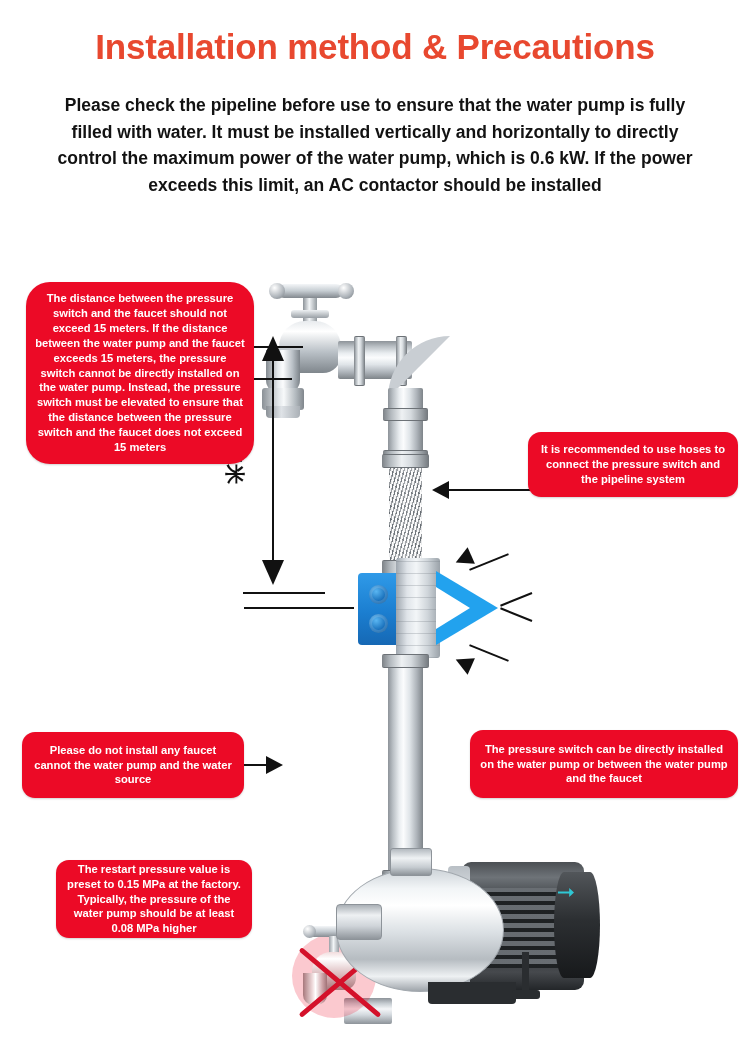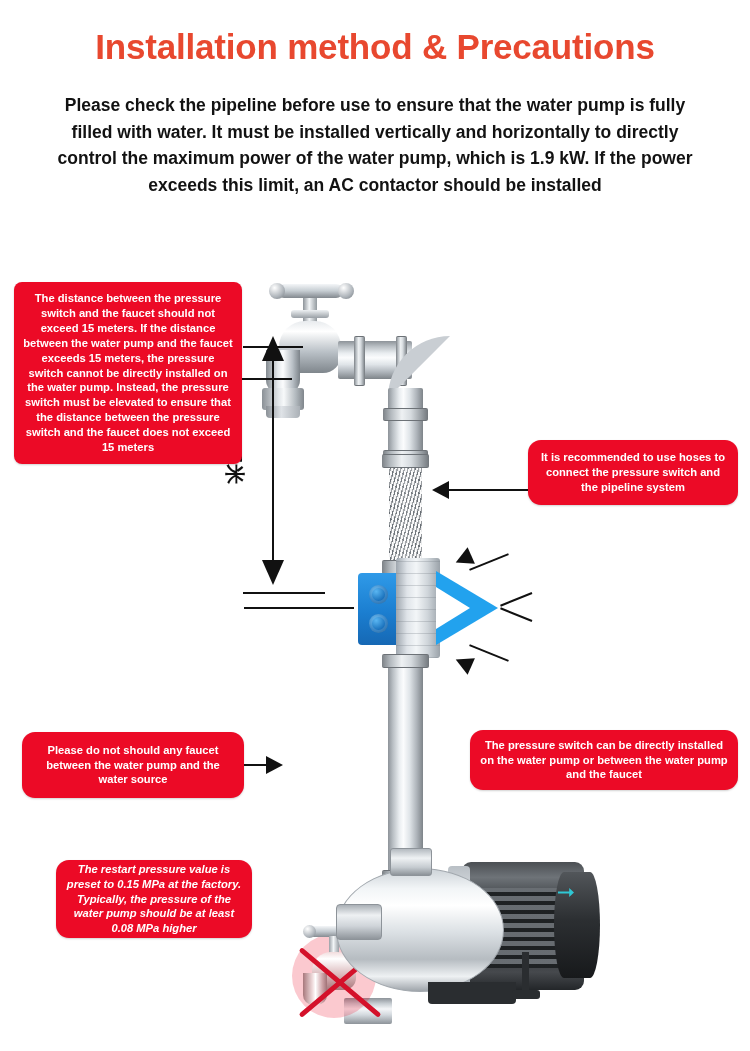--- a/index.html
+++ b/index.html
@@ -60,27 +60,27 @@
     font-weight: bold;
     line-height: 1.33;
     text-align: center;
     display: flex;
     align-items: center;
     justify-content: center;
     padding: 7px 9px;
     box-sizing: border-box;
     box-shadow: 0 1px 2px rgba(0,0,0,0.18);
   }
-  .callout.c1 { left: 14px;  top: 42px;  width: 228px; height: 182px; border-radius: 8px; }
-  .callout.c2 { left: 528px; top: 200px; width: 210px; height: 65px; }
+  .callout.c1 { left: 26px;  top: 42px;  width: 228px; height: 182px; border-radius: 24px; }
+  .callout.c2 { left: 528px; top: 192px; width: 210px; height: 65px; }
   .callout.c3 { left: 14px;  top: 335px; width: 230px; height: 62px; }
   .callout.c4 { left: 528px; top: 332px; width: 212px; height: 67px; }
   .callout.c5 { left: 22px;  top: 492px; width: 222px; height: 66px; }
-  .callout.c6 { left: 470px; top: 490px; width: 268px; height: 60px; text-align: center; }
-  .callout.c7 { left: 56px;  top: 620px; width: 196px; height: 78px; font-style: italic; }
+  .callout.c6 { left: 470px; top: 490px; width: 268px; height: 68px; text-align: center; }
+  .callout.c7 { left: 56px;  top: 620px; width: 196px; height: 78px; }
 
   
   .leader {
     position: absolute;
     background: #111;
   }
   .arrow-head {
     position: absolute;
     width: 0; height: 0;
   }
@@ -476,21 +476,21 @@
     height: 26px;
     background: linear-gradient(180deg,#8d9399 0%, #c8ced3 22%, #f4f6f8 42%, #d3d9de 65%, #8d9399 100%);
     border-radius: 2px;
   }
 </style>
 </head>
 <body>
 
 <div class="page-title">Installation method &amp; Precautions</div>
 
-<div class="intro-paragraph">Please check the pipeline before use to ensure that the water pump is fully filled with water. It must be installed vertically and horizontally to directly control the maximum power of the water pump, which is 1.9 kW. If the power exceeds this limit, an AC contactor should be installed</div>
+<div class="intro-paragraph">Please check the pipeline before use to ensure that the water pump is fully filled with water. It must be installed vertically and horizontally to directly control the maximum power of the water pump, which is 0.6 kW. If the power exceeds this limit, an AC contactor should be installed</div>
 
 <div class="diagram">
 
   <div class="fct-handle"></div>
   <div class="fct-handle-knob" style="left:269px;"></div>
   <div class="fct-handle-knob" style="left:338px;"></div>
   <div class="fct-stem"></div>
   <div class="fct-collar"></div>
   <div class="fct-body"></div>
   <div class="fct-spout"></div>
@@ -572,21 +572,21 @@
     <span>The distance between the pressure switch and the faucet should not exceed 15 meters. If the distance between the water pump and the faucet exceeds 15 meters, the pressure switch cannot be directly installed on the water pump. Instead, the pressure switch must be elevated to ensure that the distance between the pressure switch and the faucet does not exceed 15 meters</span>
   </div>
 
   <div class="callout c2">
     <span>It is recommended to use hoses to connect the pressure switch and the pipeline system</span>
   </div>
 
 
 
   <div class="callout c5">
-    <span>Please do not should any faucet between the water pump and the water source</span>
+    <span>Please do not install any faucet cannot the water pump and the water source</span>
   </div>
 
   <div class="callout c6">
     <span>The pressure switch can be directly installed on the water pump or between the water pump and the faucet</span>
   </div>
 
   <div class="callout c7">
     <span>The restart pressure value is preset to 0.15 MPa at the factory. Typically, the pressure of the water pump should be at least 0.08 MPa higher</span>
   </div>
 

